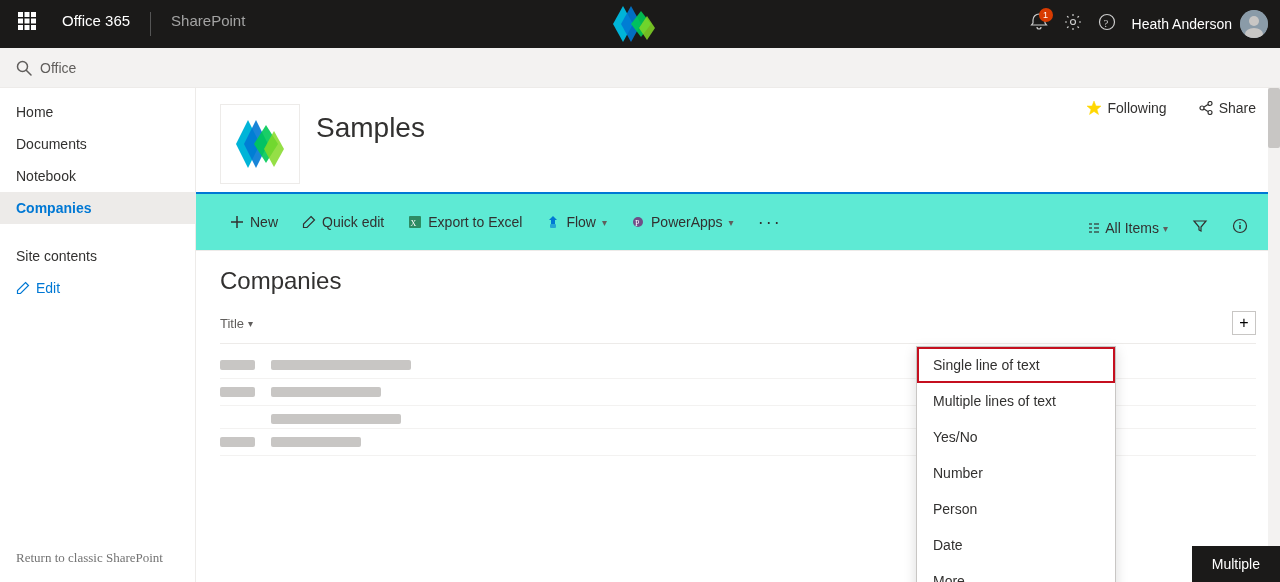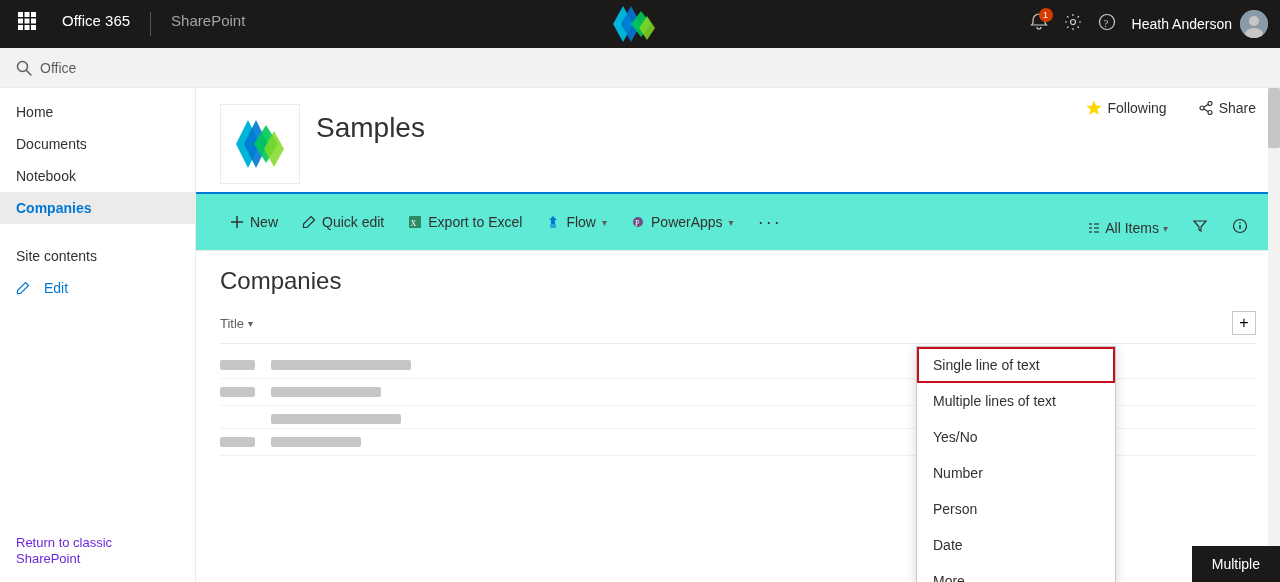--- a/index.html
+++ b/index.html
@@ -57,24 +57,24 @@
     }
     .sidebar-nav { list-style: none; }
     .sidebar-nav li a {
       display: block;
       padding: 8px 16px;
       color: #323130;
       text-decoration: none;
       font-size: 14px;
     }
     .sidebar-nav li.active a { color: #0078d4; font-weight: 600; background: #edebe9; }
-    .sidebar-edit { padding: 8px 16px; display: flex; align-items: center; gap: 14px; color: #0078d4; cursor: pointer; font-size: 14px; }
+    .sidebar-edit { padding: 8px 16px; display: flex; align-items: center; gap: 6px; color: #0078d4; cursor: pointer; font-size: 14px; }
     .sidebar-edit svg { color: #0078d4; }
     .sidebar-bottom { position: absolute; bottom: 16px; left: 0; width: 100%; padding: 0 16px; }
-    .return-link { color: #6d28d9; font-size: 13px; text-decoration: none; cursor: pointer; }
+    .return-link { color: #737373; font-size: 13px; text-decoration: none; cursor: pointer; font-family: Liberation Serif, serif; }
 
     
     .content-area {
       flex: 1;
       background: #fff;
       overflow: hidden;
       position: relative;
     }
 
     

